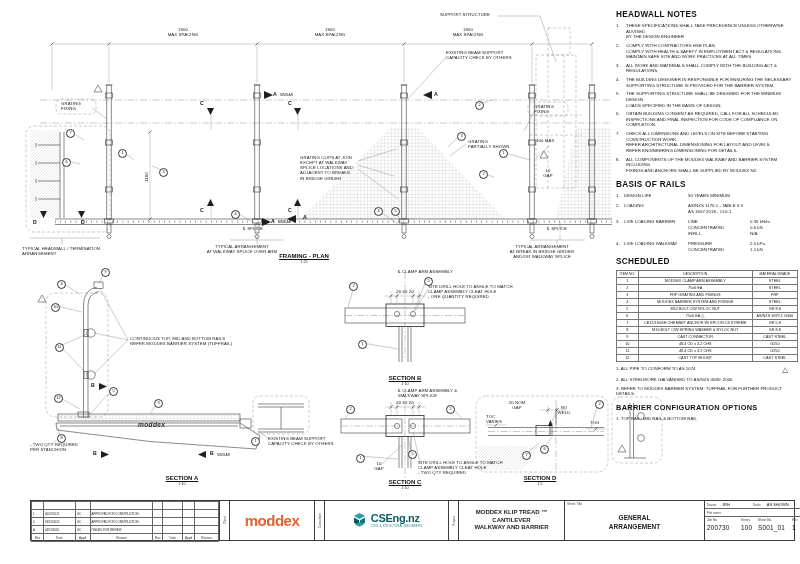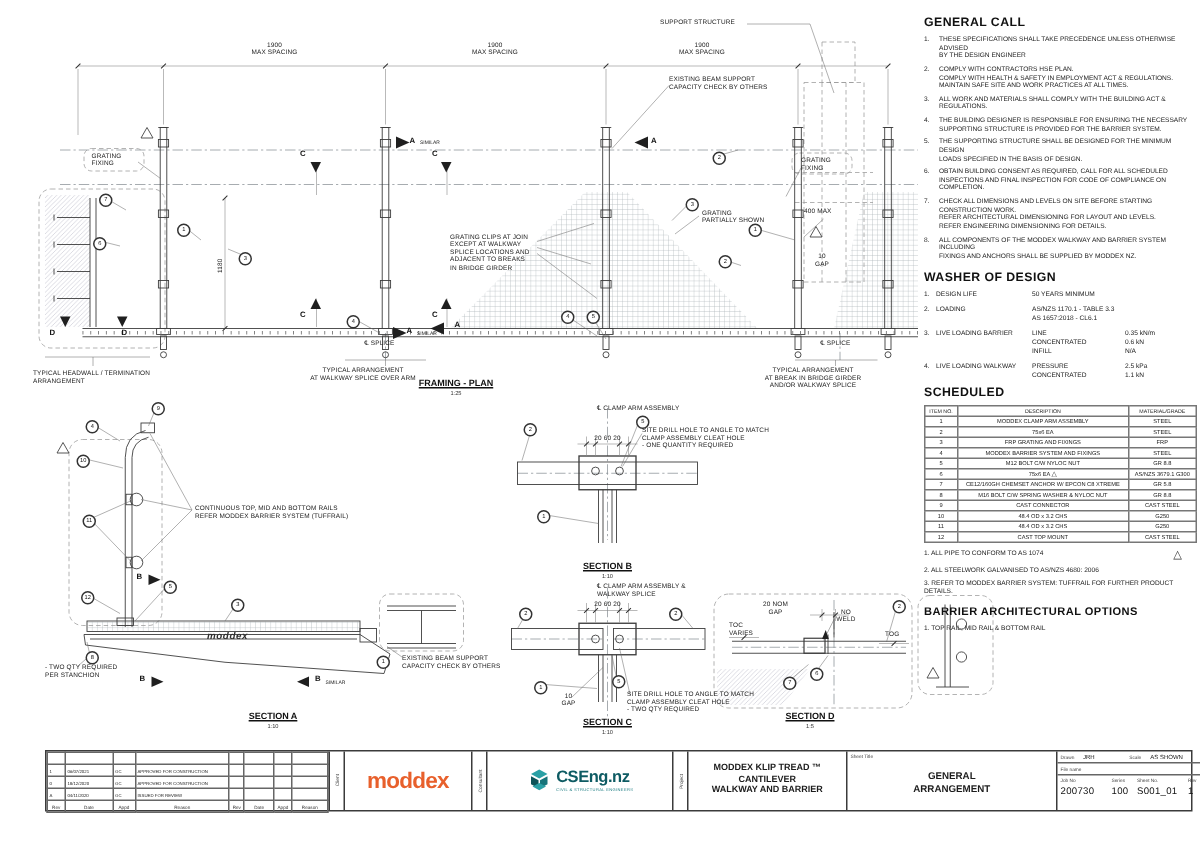--- a/index.html
+++ b/index.html
@@ -343,21 +343,21 @@
   <div class="co" style="left:358px;top:340px">1</div>
   <div class="co" style="left:346px;top:405px">2</div>
   <div class="co" style="left:446px;top:405px">2</div>
   <div class="co" style="left:356px;top:454px">1</div>
   <div class="co" style="left:408px;top:450px">5</div>
   <div class="co" style="left:595px;top:400px">2</div>
   <div class="co" style="left:540px;top:445px">6</div>
   <div class="co" style="left:522px;top:451px">7</div>
 
   <aside class="notes">
-    <h2 class="ptitle">GENERAL CALL</h2>
+    <h2 class="ptitle">HEADWALL NOTES</h2>
     <ol class="gnotes">
       <li class="note">
           <span class="nnum">1.</span>
           <span class="ntext pre">THESE SPECIFICATIONS SHALL TAKE PRECEDENCE UNLESS OTHERWISE ADVISED
 BY THE DESIGN ENGINEER</span>
         </li>
       <li class="note">
           <span class="nnum">2.</span>
           <span class="ntext pre">COMPLY WITH CONTRACTORS HSE PLAN.
 COMPLY WITH HEALTH &amp; SAFETY IN EMPLOYMENT ACT &amp; REGULATIONS.
@@ -391,21 +391,21 @@
 REFER ARCHITECTURAL DIMENSIONING FOR LAYOUT AND LEVELS.
 REFER ENGINEERING DIMENSIONING FOR DETAILS.</span>
         </li>
       <li class="note">
           <span class="nnum">8.</span>
           <span class="ntext pre">ALL COMPONENTS OF THE MODDEX WALKWAY AND BARRIER SYSTEM INCLUDING
 FIXINGS AND ANCHORS SHALL BE SUPPLIED BY MODDEX NZ.</span>
         </li>
     </ol>
 
-    <h2 class="ptitle">WASHER OF DESIGN</h2>
+    <h2 class="ptitle">BASIS OF RAILS</h2>
     <div>
       <div class="brow">
           <span class="nnum">1.</span>
           <span class="blabel">DESIGN LIFE</span>
           <span class="bval pre">50 YEARS MINIMUM</span>
           <span class="bval2 pre"></span>
         </div>
       <div class="brow">
           <span class="nnum">2.</span>
           <span class="blabel">LOADING</span>
@@ -514,21 +514,21 @@
     <div>
       <div class="snote srow">
           <span class="pre">1. ALL PIPE TO CONFORM TO AS 1074</span>
           <span class="wtri big">△</span>
         </div>
       <div class="snote pre">2. ALL STEELWORK GALVANISED TO AS/NZS 4680: 2006</div>
       <div class="snote pre">3. REFER TO MODDEX BARRIER SYSTEM: TUFFRAIL FOR FURTHER PRODUCT
 DETAILS.</div>
     </div>
 
-    <h2 class="ptitle b">BARRIER ARCHITECTURAL OPTIONS</h2>
+    <h2 class="ptitle b">BARRIER CONFIGURATION OPTIONS</h2>
     <div class="snote">1. TOP RAIL, MID RAIL &amp; BOTTOM RAIL</div>
   </aside>
 
   <footer class="tblock">
     <table class="revs">
       <colgroup>
           <col style="width:12px">
           <col style="width:32px">
           <col style="width:15px">
           <col style="width:63px">

